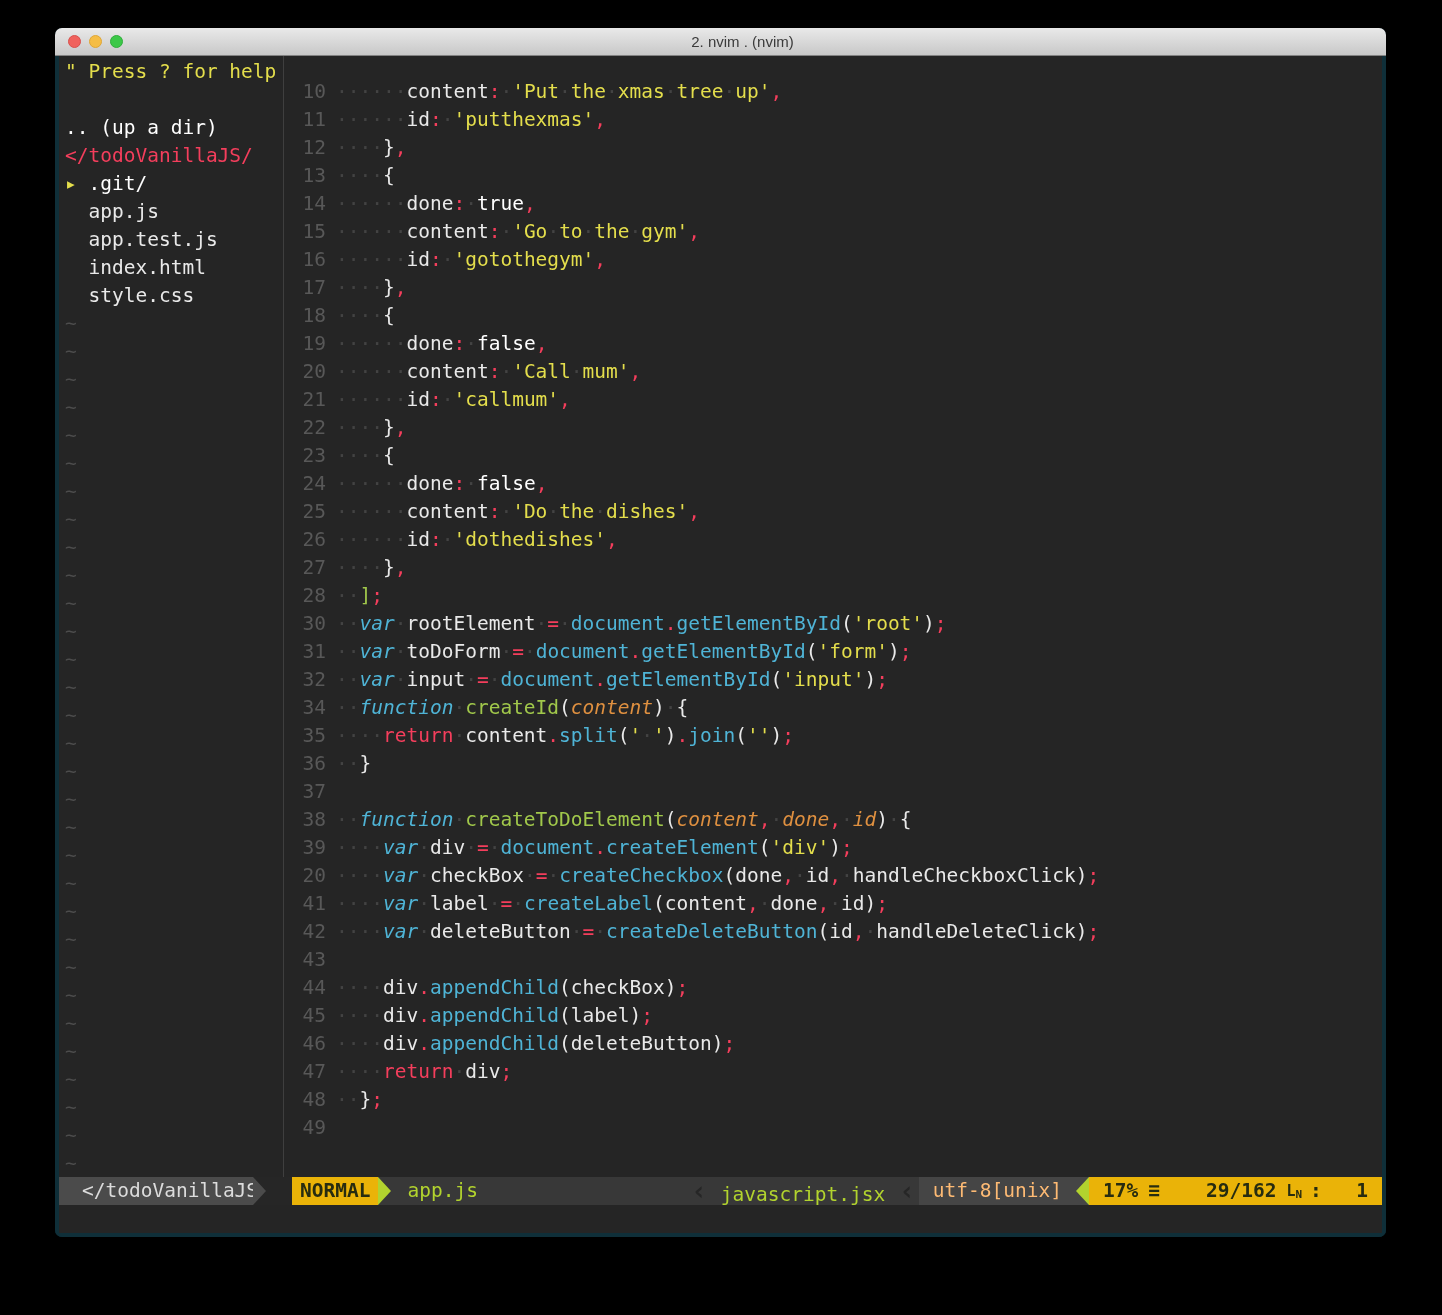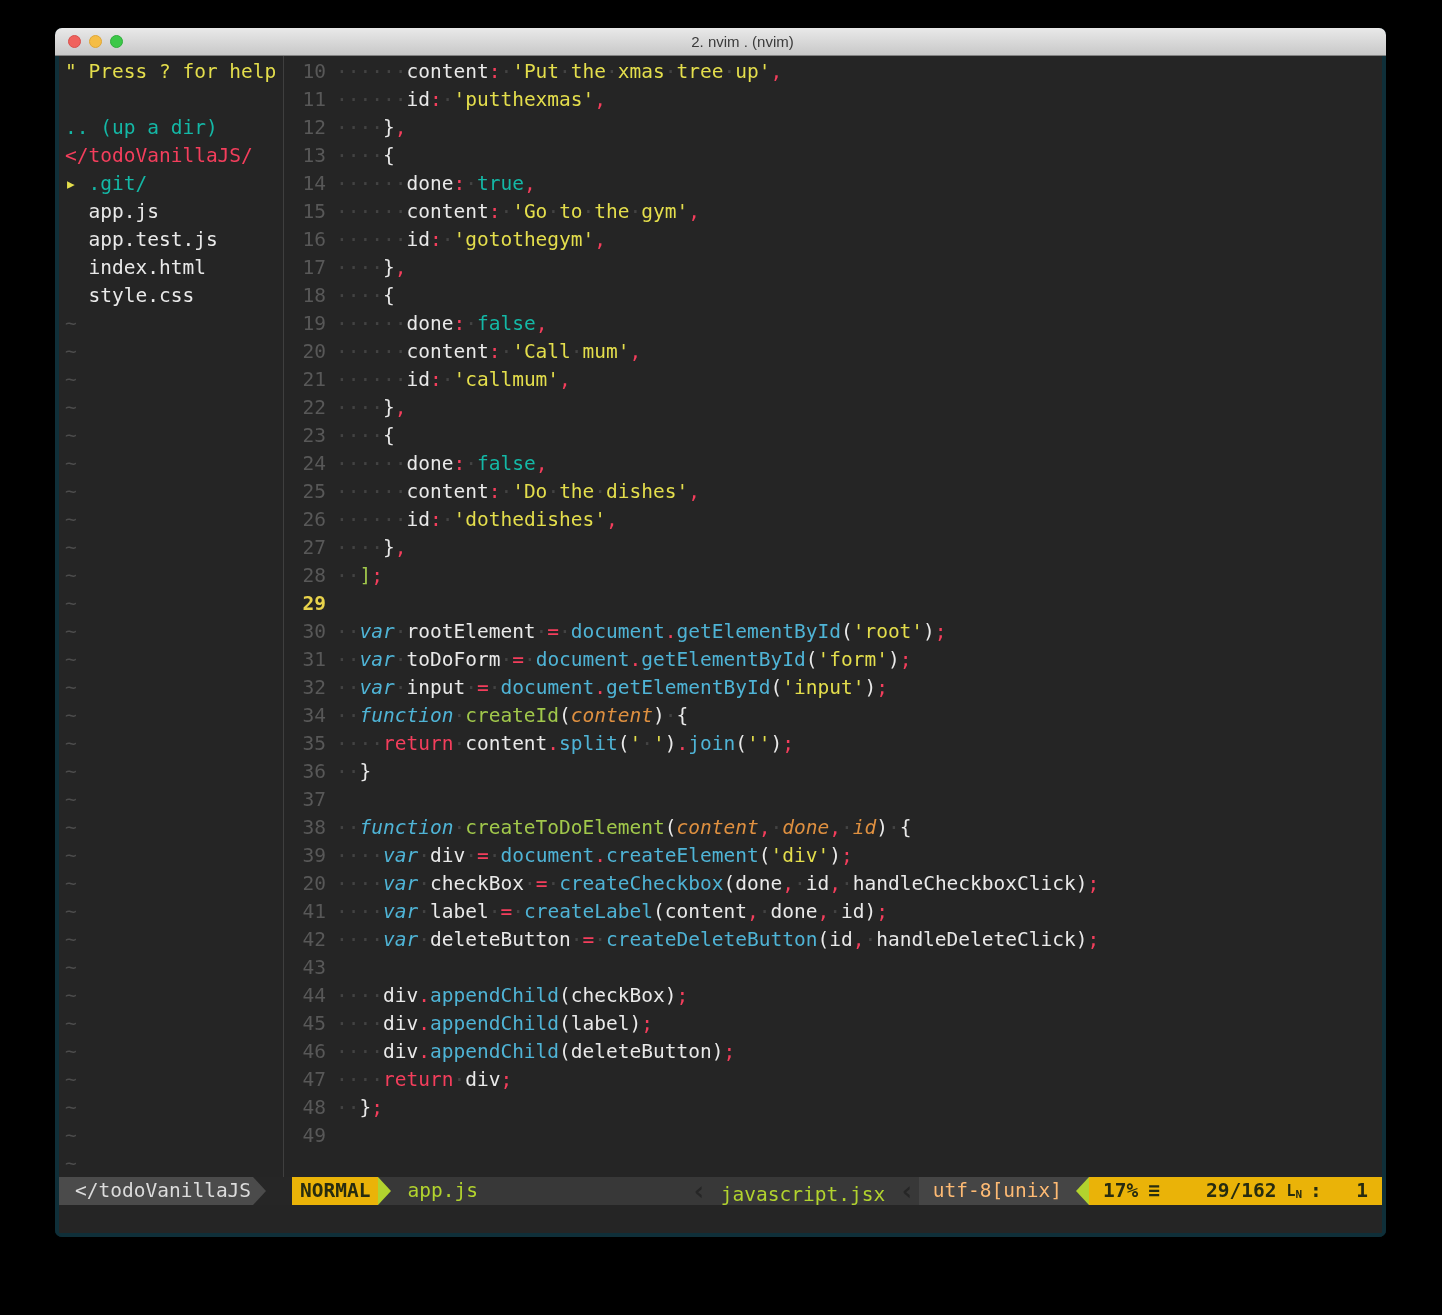--- a/index.html
+++ b/index.html
@@ -21,40 +21,40 @@
   .term{position:absolute;left:0;top:28px;right:0;bottom:0;background:#0f2f39;
         padding:0 4px 4px 4px;border-radius:0 0 7px 7px;box-sizing:border-box;}
   .term-inner{position:relative;width:100%;height:100%;background:#252525;overflow:hidden;}
   .main-area{position:absolute;left:0;top:0;right:0;height:1121px;display:flex;}
   
   .sidebar{width:224px;flex:none;padding-top:2px;overflow:hidden;}
   .vsep{width:1px;flex:none;background:#3f3f3f;}
   .row{height:28px;line-height:28px;white-space:pre;font-size:19.5px;}
   .sidebar .row{padding-left:6px;}
   
-  .editor{flex:1;padding-top:2px;overflow:hidden;}
+  .editor{flex:1;padding-top:2px;overflow:hidden;margin-top:20px;}
   .eline{display:flex;height:28px;line-height:28px;font-size:19.5px;}
   .ln{width:52px;flex:none;text-align:right;padding-right:10px;color:#585858;box-sizing:border-box;}
   .eline.cur .ln{color:#e8d34b;font-weight:bold;}
   .code{white-space:pre;}
   
   .tok-w{color:#e9e9e9;}
   .tok-y{color:#e4de4c;}
   .tok-p{color:#f43e5c;}
   .tok-c{color:#4fb4d6;}
   .tok-ci{color:#4fb4d6;font-style:italic;}
   .tok-g{color:#a1c84b;}
   .tok-o{color:#df9040;font-style:italic;}
-  .tok-v{color:#14b8a6;text-align:center;}
+  .tok-v{color:#ffffff;text-align:center;}
   .tok-d{color:#434343;}
   .tok-t{color:#4c4c4c;}
   
   .statusbar{position:absolute;left:0;top:1121px;right:0;height:28px;display:flex;
              background:#262626;font-size:19.5px;line-height:28px;white-space:pre;}
-  .seg-netrw{flex:none;width:194px;background:#4b4b4b;color:#dcdcdc;padding-left:16px;box-sizing:border-box;overflow:hidden;}
+  .seg-netrw{flex:none;width:194px;background:#4b4b4b;color:#dcdcdc;padding-left:23px;box-sizing:border-box;overflow:hidden;}
   .arr-r-gray{flex:none;width:0;height:0;border-top:14px solid transparent;border-bottom:14px solid transparent;border-left:13px solid #4b4b4b;}
   .sb-gap{flex:none;width:26px;}
   .seg-mode{flex:none;background:#eab308;color:#272c10;font-weight:bold;padding:0 8px;}
   .arr-r-lime{flex:none;width:0;height:0;border-top:14px solid transparent;border-bottom:14px solid transparent;border-left:13px solid #b2d32e;background:#383838;}
   .seg-file{flex:1;background:#383838;color:#b2d32e;padding-left:16px;overflow:hidden;}
   .chev{flex:none;background:#383838;color:#262626;font-size:26px;font-weight:bold;padding:0 4px;}
   .seg-ft{flex:none;background:#383838;color:#b2d32e;padding:4px 10px;}
   .seg-enc{flex:none;background:#454545;color:#fdba74;padding:0 14px;}
   .arr-l-lime{flex:none;width:0;height:0;border-top:14px solid transparent;border-bottom:14px solid transparent;border-right:13px solid #b2d32e;background:#454545;}
   .seg-z{flex:none;width:293px;background:#eab308;color:#272c10;font-weight:bold;display:flex;align-items:center;padding:0 14px;box-sizing:border-box;}
@@ -197,24 +197,20 @@
               <span class="ln">26</span>
               <span class="code"><span class="tok-d">······</span><span class="tok-w">id</span><span class="tok-p">:</span><span class="tok-d">·</span><span class="tok-y">'dothedishes'</span><span class="tok-p">,</span></span>
             </div>
             <div class="eline">
               <span class="ln">27</span>
               <span class="code"><span class="tok-d">····</span><span class="tok-w">}</span><span class="tok-p">,</span></span>
             </div>
             <div class="eline">
               <span class="ln">28</span>
               <span class="code"><span class="tok-d">··</span><span class="tok-g">]</span><span class="tok-p">;</span></span>
-            </div>
-            <div class="eline cur">
-              <span class="ln">29</span>
-              <span class="code">&nbsp;</span>
             </div>
             <div class="eline">
               <span class="ln">30</span>
               <span class="code"><span class="tok-d">··</span><span class="tok-ci">var</span><span class="tok-d">·</span><span class="tok-w">rootElement</span><span class="tok-d">·</span><span class="tok-p">=</span><span class="tok-d">·</span><span class="tok-c">document</span><span class="tok-p">.</span><span class="tok-c">getElementById</span><span class="tok-w">(</span><span class="tok-y">'root'</span><span class="tok-w">)</span><span class="tok-p">;</span></span>
             </div>
             <div class="eline">
               <span class="ln">31</span>
               <span class="code"><span class="tok-d">··</span><span class="tok-ci">var</span><span class="tok-d">·</span><span class="tok-w">toDoForm</span><span class="tok-d">·</span><span class="tok-p">=</span><span class="tok-d">·</span><span class="tok-c">document</span><span class="tok-p">.</span><span class="tok-c">getElementById</span><span class="tok-w">(</span><span class="tok-y">'form'</span><span class="tok-w">)</span><span class="tok-p">;</span></span>
             </div>
             <div class="eline">

